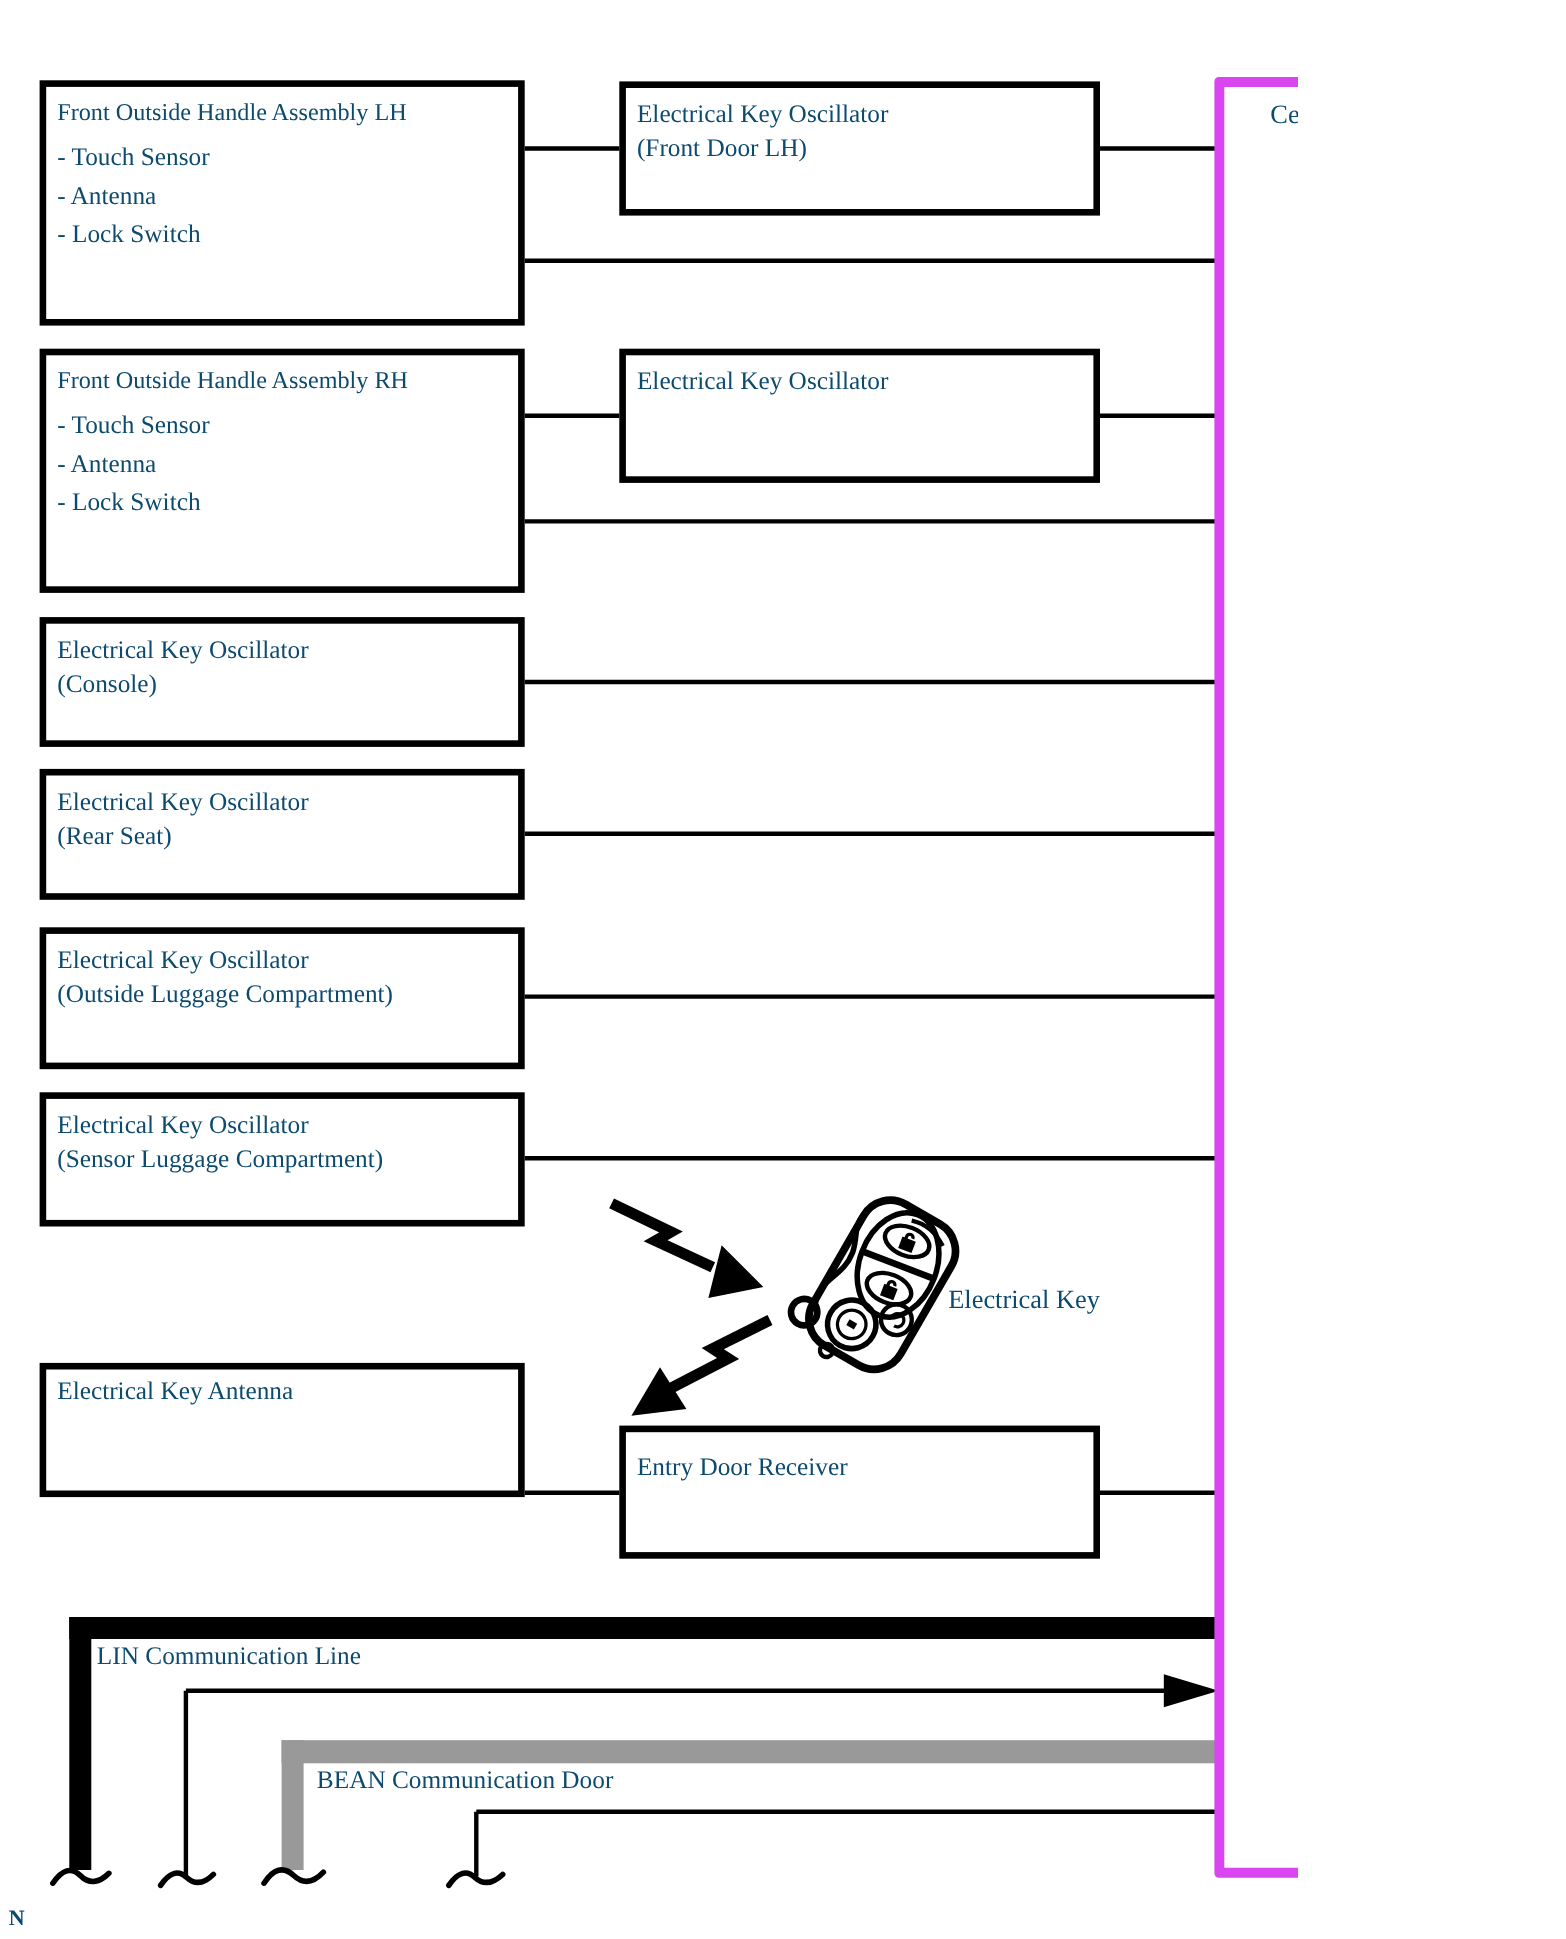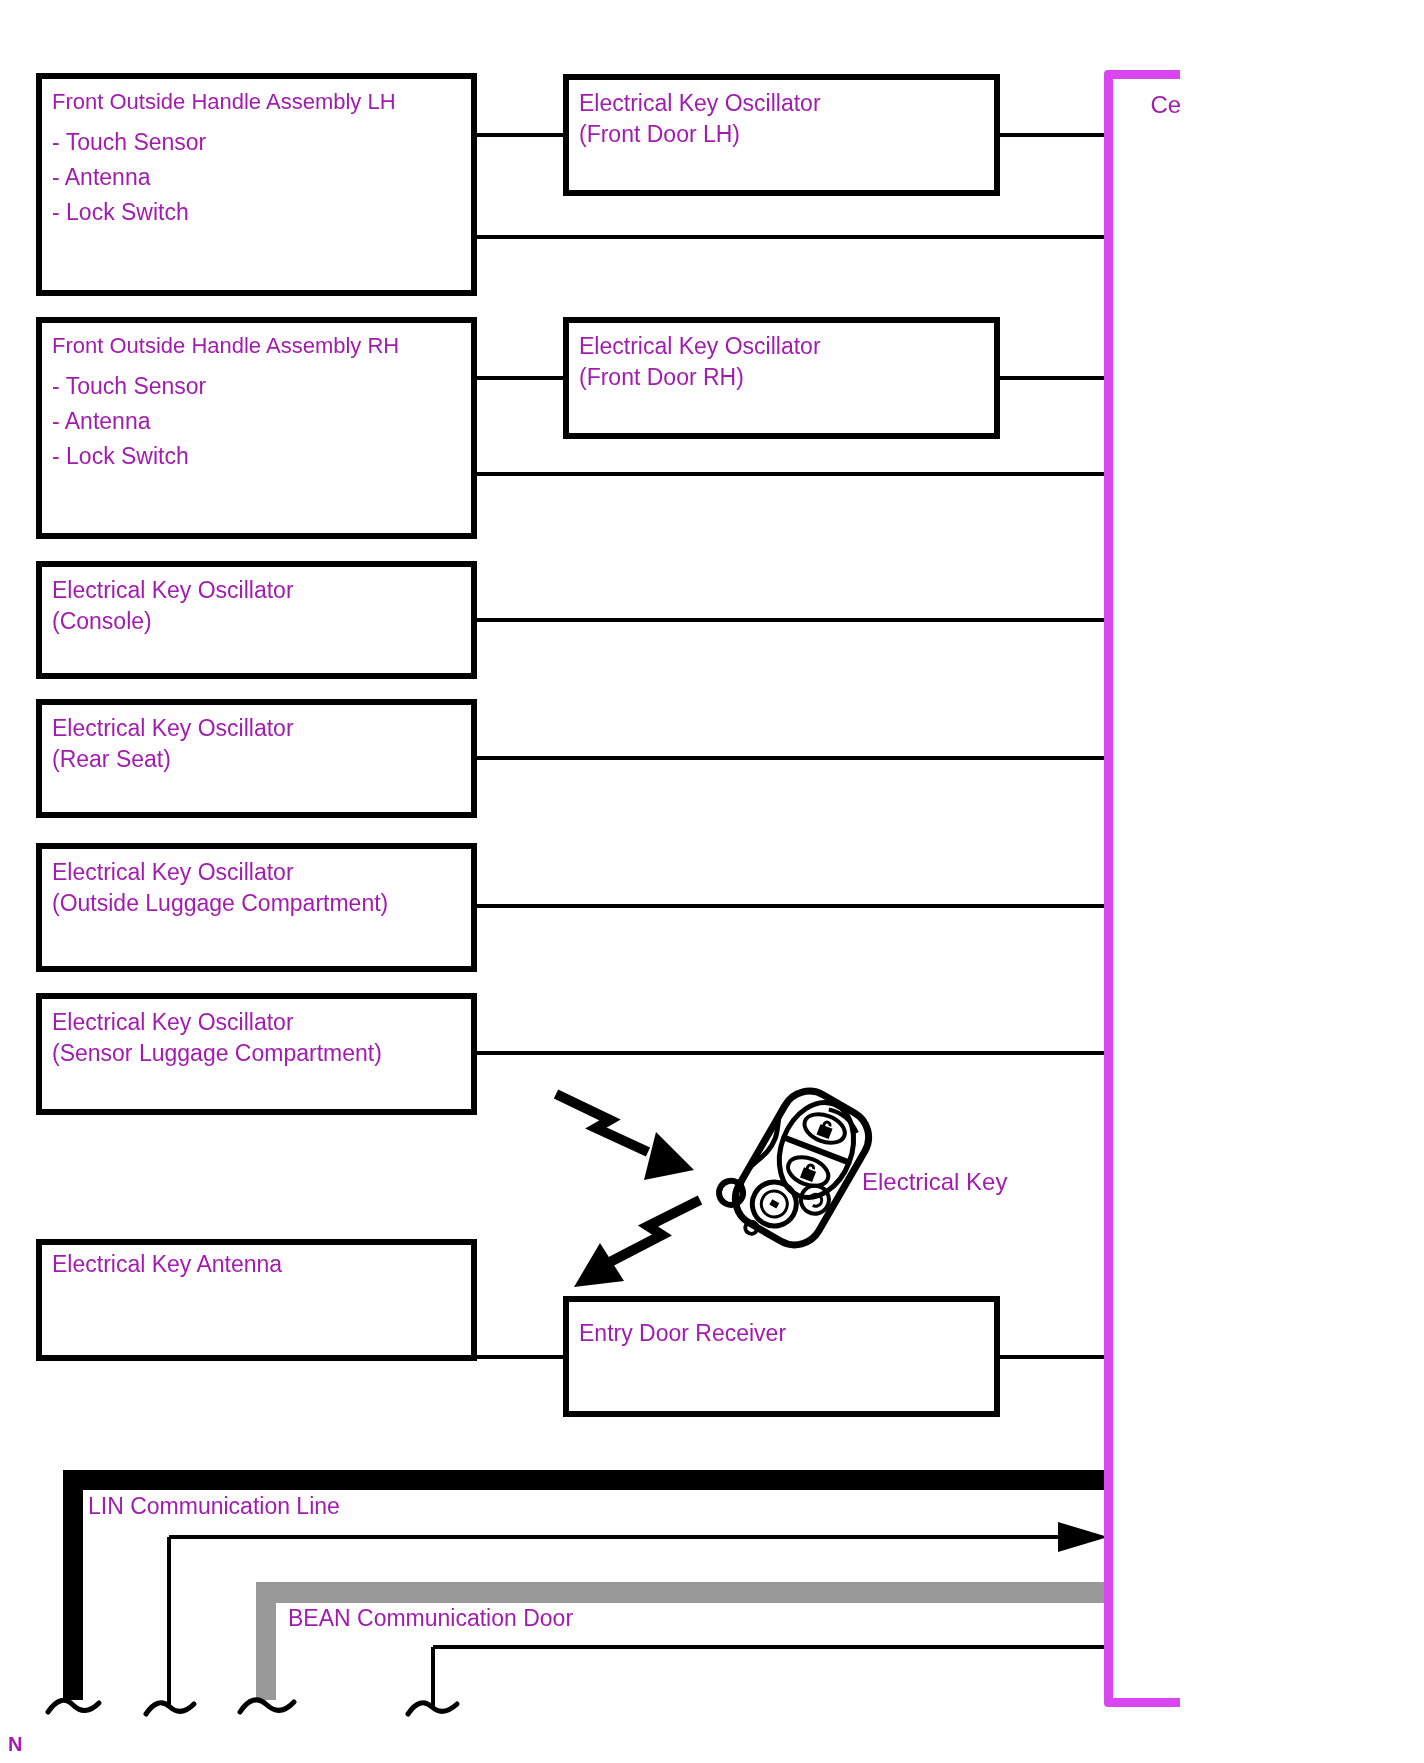--- a/index.html
+++ b/index.html
@@ -1,21 +1,21 @@
 <!DOCTYPE html>
 <html><head>
 <meta charset="utf-8">
 <style>
   html,body{margin:0;padding:0;background:#ffffff;}
   #canvas{
     position:relative;
     width:1180px;height:1763px;
     background:#ffffff;
-    font-family:Liberation Sans, sans-serif;
-    color:#a21caf;
+    font-family:Liberation Serif, serif;
+    color:#0c4a6e;
     overflow:hidden;
   }
   #wires{position:absolute;left:0;top:0;width:1424px;height:1763px;}
   .box{
     position:absolute;
     background:#ffffff;
     border:6px solid #000;
     box-sizing:border-box;
     font-size:23px;
     line-height:31px;
@@ -186,21 +186,20 @@
   <div class="box mbox" style="top:74px;height:122px">
     <div class="box-inner">
       <div>Electrical Key Oscillator</div>
       <div>(Front Door LH)</div>
     </div>
   </div>
 
   <div class="box mbox" style="top:317px;height:122px">
     <div class="box-inner">
       <div>Electrical Key Oscillator</div>
-      <div>(Front Door RH)</div>
     </div>
   </div>
 
   <div class="box mbox" style="top:1296px;height:121px">
     <div class="box-inner" style="padding-top:16px">
       <div>Entry Door Receiver</div>
     </div>
   </div>
 
   <div class="ecu">

